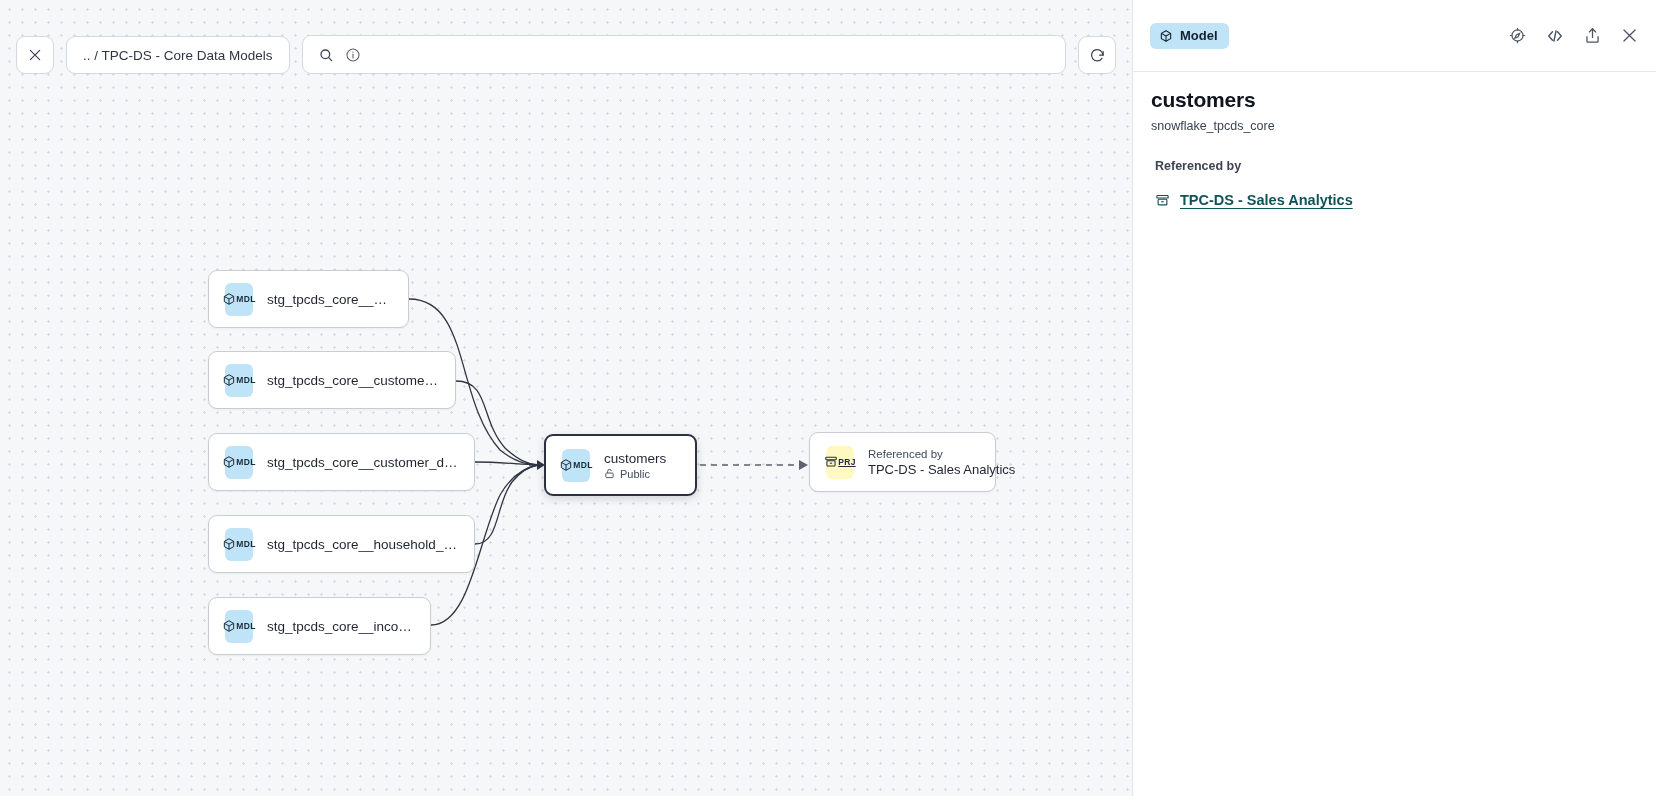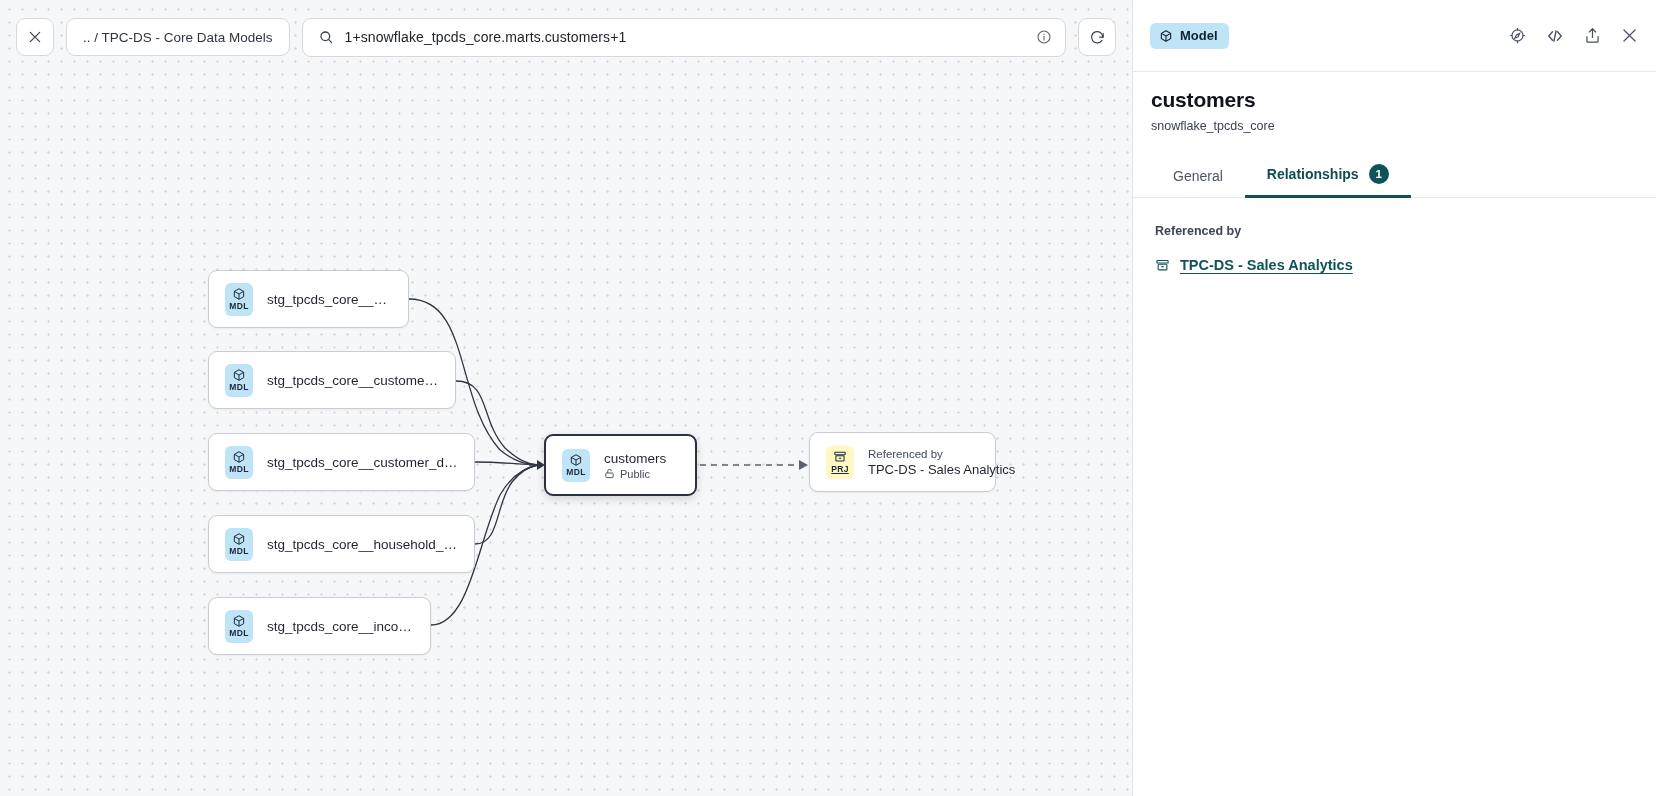--- a/index.html
+++ b/index.html
@@ -18,21 +18,21 @@
     background-color: #f6f7f9;
     background-image: radial-gradient(circle, #d8dbe2 1.1px, transparent 1.1px);
     background-size: 13px 13px;
     background-position: 3px 3px;
     overflow: hidden;
   }
 
   
   .toolbar {
     position: absolute; top: 0; left: 0; right: 0; height: 74px;
-    display: flex; align-items: center; gap: 12px;
+    display: flex; align-items: flex-end; gap: 12px;
     padding: 0 16px;
     z-index: 6;
   }
   .tb-btn {
     background: #ffffff;
     border: 1px solid #d5d8de;
     border-radius: 9px;
     height: 38px; min-width: 38px;
     display: flex; align-items: center; justify-content: center;
     color: #3b4252;
@@ -74,21 +74,21 @@
     padding: 0 16px;
     cursor: pointer;
     box-shadow: 0 1px 2px rgba(25,30,45,0.05);
   }
   .node.selected {
     border: 2px solid #2b3140;
     box-shadow: 0 3px 8px rgba(25,30,45,0.16);
   }
   .badge {
     width: 28px; height: 33px; border-radius: 6px;
-    display: flex; flex-direction: column; align-items: center; justify-content: center;
+    display: flex; flex-direction: row; align-items: center; justify-content: center;
     gap: 0px; flex: none;
   }
   .badge.mdl { background: #bfe3f7; color: #1d2a38; }
   .badge.prj { background: #fef9c3; color: #242a45; text-decoration: underline; }
   .badge .bt { font-size: 8.5px; font-weight: 700; letter-spacing: .3px; line-height: 9px; margin-top: 1px; }
   .node-body { display: flex; flex-direction: column; gap: 2px; min-width: 0; }
   .node-title {
     font-size: 13.5px; color: #1f2430; white-space: nowrap;
     overflow: hidden; text-overflow: ellipsis;
   }
@@ -316,21 +316,20 @@
         <span>.. / TPC-DS - Core Data Models</span>
       </div>
 
       <div class="tb-search">
         <span class="icon">
           <svg width="16" height="16" viewBox="0 0 24 24" fill="none" stroke="#3b4252" stroke-width="1.9" stroke-linecap="round">
             <circle cx="11" cy="11" r="6.5"></circle>
               <path d="M16 16l4.5 4.5"></path>
           </svg>
         </span>
-        <span class="sq">1+snowflake_tpcds_core.marts.customers+1</span>
         <span class="icon">
           <svg width="16" height="16" viewBox="0 0 24 24" fill="none" stroke="#5b616e" stroke-width="1.6" stroke-linecap="round">
             <circle cx="12" cy="12" r="9"></circle>
               <path d="M12 11v5.5"></path>
               <circle cx="12" cy="7.8" r="0.9" fill="#5b616e" stroke="none"></circle>
           </svg>
         </span>
       </div>
 
       <div class="tb-btn">
@@ -385,29 +384,20 @@
           </svg>
         </span>
       </div>
     </div>
 
     <div class="panel-head">
       <div class="panel-title">customers</div>
       <div class="panel-sub">snowflake_tpcds_core</div>
     </div>
 
-    <div class="tabs">
-      <div class="tab">
-        <span>General</span>
-      </div>
-      <div class="tab active">
-        <span>Relationships</span>
-        <span class="tab-count">1</span>
-      </div>
-    </div>
 
     <div class="panel-body">
       <div class="section-label">Referenced by</div>
 
       <div class="ref-row">
         <span class="icon ref-icon">
           <svg width="15" height="15" viewBox="0 0 24 24" fill="none" stroke="currentColor" stroke-width="1.8" stroke-linejoin="round">
             <rect x="3" y="4" width="18" height="4" rx="1"></rect>
               <rect x="5" y="10" width="14" height="9" rx="1.5"></rect>
               <path d="M10 14h4"></path>

